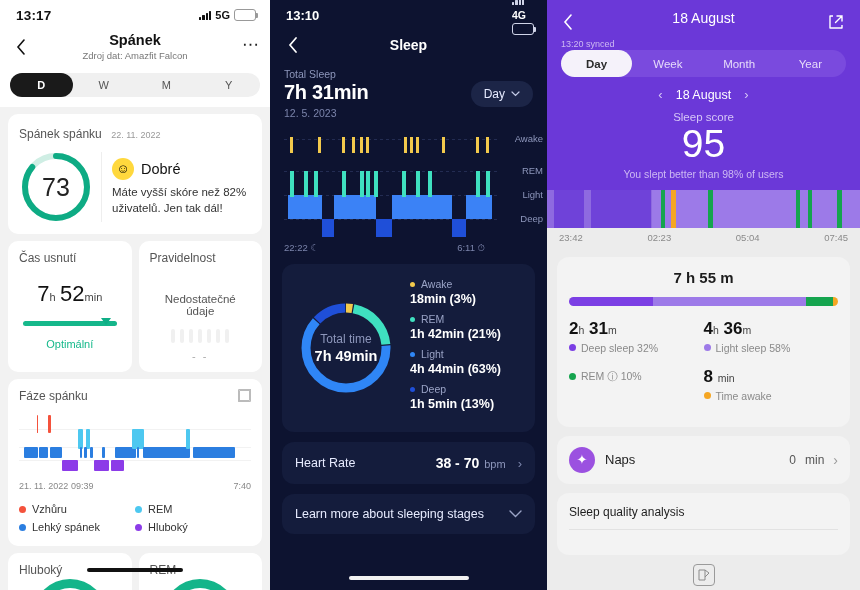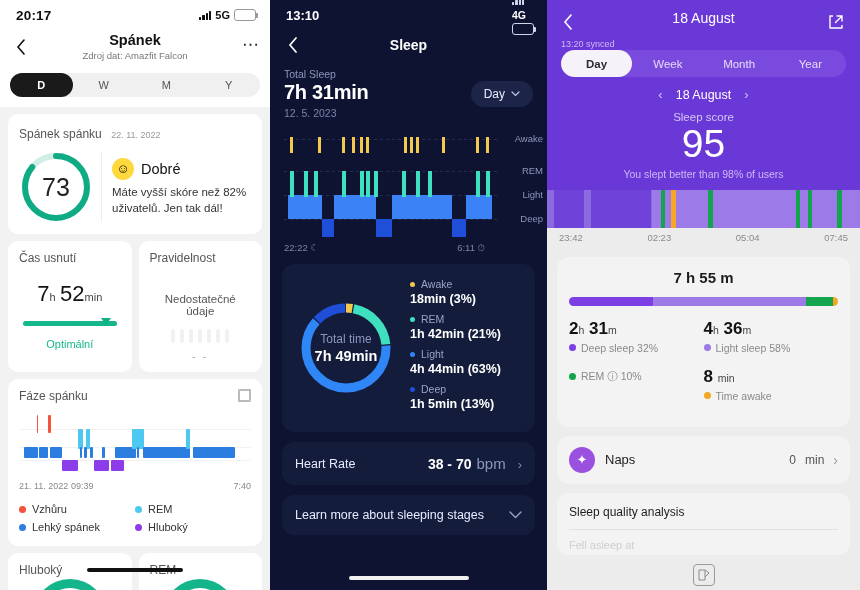--- a/index.html
+++ b/index.html
@@ -140,21 +140,21 @@
   .p2 .legend2 { flex:1; padding-left: 12px; }
   .p2 .legend2 .it { margin-bottom: 7px; }
   .p2 .legend2 .nm { font-size: 10.5px; color:#9aa3c6; display:flex; align-items:center; gap:6px;}
   .p2 .legend2 .dot { width:5px;height:5px;border-radius:50%; }
   .p2 .legend2 .vl { font-size: 12.5px; font-weight:bold; margin-top: 2px; }
   .p2 .rowcard { display:flex; align-items:center; justify-content:space-between;
      padding: 13px 13px; }
   .p2 .rc-l { font-size: 12.5px; color:#e7ebff; }
   .p2 .rc-r { display:flex; align-items:baseline; gap:5px; }
   .p2 .rc-v { font-size: 14px; font-weight:bold; }
-  .p2 .rc-u { font-size: 15px; color:#8d96bb;text-align:center; }
+  .p2 .rc-u { font-size: 11px; color:#8d96bb;text-align:center; }
   .p2 .chev { color:#7b84ab; font-size: 13px; margin-left:7px; }
   .p2 .homebar { position:absolute; bottom: 10px; left:50%; transform:translateX(-50%);
      width: 120px; height: 4px; background:#f2f2f2; border-radius:3px; }
 
   
   .p3 { width: 313px; height: 590px; background: #ececec; position: relative; overflow: hidden; }
   .p3 .hero { background: #6b38d8; padding: 10px 14px 0; position: relative; }
   .p3 .hdr { position: relative; height: 36px; }
   .p3 .hdr .back { position:absolute; left:2px; top:4px; }
   .p3 .hdr .share { position:absolute; right:2px; top:4px; }
@@ -201,21 +201,21 @@
      width: 22px; height: 22px; border:1.5px solid #9a9a9a; border-radius: 4px;
      display:flex; align-items:center; justify-content:center; background:#ececec; }
 </style>
 </head>
 <body>
 
 <div class="screens">
 
   <div class="p1">
     <div class="statusbar">
-      <span class="sb-time">20:17</span>
+      <span class="sb-time">13:17</span>
       <span class="sb-right">
         <span class="sig">
             <i></i>
             <i></i>
             <i></i>
             <i></i>
           </span>
         <span class="net">5G</span>
         <span class="batt">
           <span class="fill" id="p1batt" style="width: 100%; background: rgb(240, 48, 48);"></span>
@@ -624,21 +624,20 @@
       <span class="napr">
         <span>0</span>
         <span>min</span>
         <span style="color:#9a9a9a;font-size:14px">›</span>
       </span>
     </div>
 
     <div class="qcard">
       <div class="qtitle">Sleep quality analysis</div>
       <div class="qline"></div>
-      <div class="qghost">Fell asleep at</div>
     </div>
 
     <div class="editfab">
       <svg width="12" height="12" viewBox="0 0 12 12">
           <path d="M1 1h6v10H1z" fill="none" stroke="#8a8a8a" stroke-width="1"></path>
           <path d="M7 1l4 3-4 4" fill="none" stroke="#8a8a8a" stroke-width="1"></path>
         </svg>
     </div>
   </div>
 </div>

